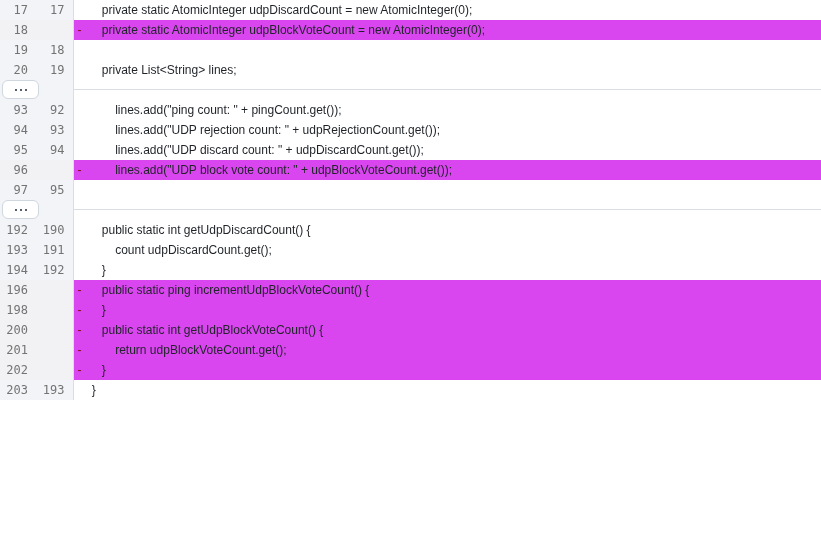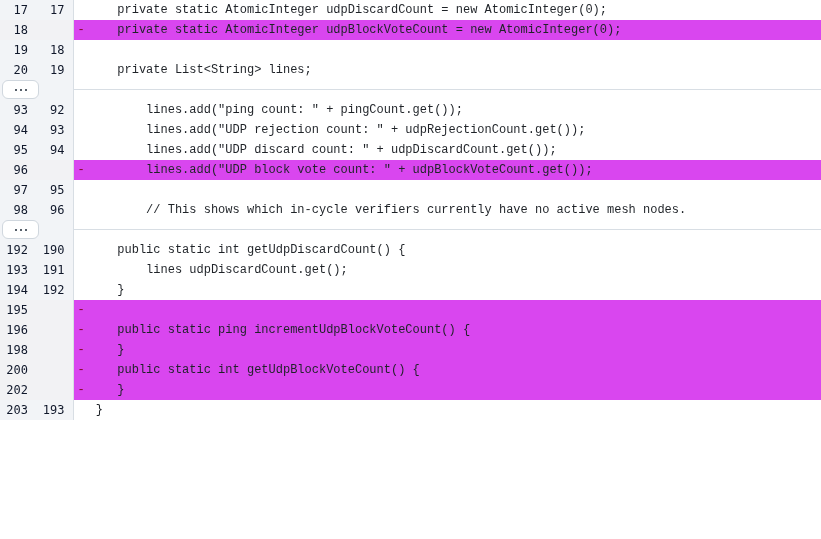--- a/index.html
+++ b/index.html
@@ -27,38 +27,38 @@
     vertical-align: top;
     white-space: pre;
   }
   td.num {
     width: 37px;
     min-width: 37px;
     max-width: 37px;
     text-align: right;
     padding-right: 9px;
     box-sizing: border-box;
-    color: #0f172a;
+    color: #737373;
     background: #f2f4f7;
     font-size: 12px;
     font-family: "DejaVu Sans Mono", "Liberation Mono", monospace;
     user-select: none;
   }
   td.num.left { width: 37px; }
   td.num.right {
     width: 36px;
     min-width: 36px;
     max-width: 36px;
     border-right: 1px solid #d8dee4;
     padding-right: 8px;
   }
   td.code {
     padding-left: 4px;
     color: #1f2328;
-    font-family: Liberation Mono, monospace;
+    font-family: Liberation Sans, sans-serif;
     overflow: hidden;
   }
   tr.del td.code {
     background: #d946ef;
   }
   tr.del td.num {
     background: #f2f2f4;
   }
   tr.ctx td.code { background: #ffffff; }
 
@@ -158,63 +158,58 @@
       <tr class="del">
         <td class="num left">96</td>
         <td class="num right"></td>
         <td class="code"><span class="marker">-</span><span>        lines.add("UDP block vote count: " + udpBlockVoteCount.get());</span></td>
       </tr>
       <tr class="ctx">
         <td class="num left">97</td>
         <td class="num right">95</td>
         <td class="code"><span class="marker"> </span><span></span></td>
       </tr>
-      <tr class="ctx">
-        <td class="num left">98</td>
-        <td class="num right">96</td>
-        <td class="code"><span class="marker"> </span><span>        // This shows which in-cycle verifiers currently have no active mesh nodes.</span></td>
-      </tr>
       <tr class="expander">
         <td class="exp-gutter" colspan="2"><div class="exp-btn" title="..."><span class="dot"></span><span class="dot"></span><span class="dot"></span></div></td>
         <td class="exp-code"><div class="exp-rule"></div></td>
       </tr>
       <tr class="ctx">
         <td class="num left">192</td>
         <td class="num right">190</td>
         <td class="code"><span class="marker"> </span><span>    public static int getUdpDiscardCount() {</span></td>
       </tr>
       <tr class="ctx">
         <td class="num left">193</td>
         <td class="num right">191</td>
-        <td class="code"><span class="marker"> </span><span>        lines udpDiscardCount.get();</span></td>
+        <td class="code"><span class="marker"> </span><span>        count udpDiscardCount.get();</span></td>
       </tr>
       <tr class="ctx">
         <td class="num left">194</td>
         <td class="num right">192</td>
         <td class="code"><span class="marker"> </span><span>    }</span></td>
       </tr>
       <tr class="del">
-        <td class="num left">195</td>
-        <td class="num right"></td>
-        <td class="code"><span class="marker">-</span><span></span></td>
-      </tr>
-      <tr class="del">
         <td class="num left">196</td>
         <td class="num right"></td>
         <td class="code"><span class="marker">-</span><span>    public static ping incrementUdpBlockVoteCount() {</span></td>
       </tr>
       <tr class="del">
         <td class="num left">198</td>
         <td class="num right"></td>
         <td class="code"><span class="marker">-</span><span>    }</span></td>
       </tr>
       <tr class="del">
         <td class="num left">200</td>
         <td class="num right"></td>
         <td class="code"><span class="marker">-</span><span>    public static int getUdpBlockVoteCount() {</span></td>
+      </tr>
+      <tr class="del">
+        <td class="num left">201</td>
+        <td class="num right"></td>
+        <td class="code"><span class="marker">-</span><span>        return udpBlockVoteCount.get();</span></td>
       </tr>
       <tr class="del">
         <td class="num left">202</td>
         <td class="num right"></td>
         <td class="code"><span class="marker">-</span><span>    }</span></td>
       </tr>
       <tr class="ctx">
         <td class="num left">203</td>
         <td class="num right">193</td>
         <td class="code"><span class="marker"> </span><span> }</span></td>

